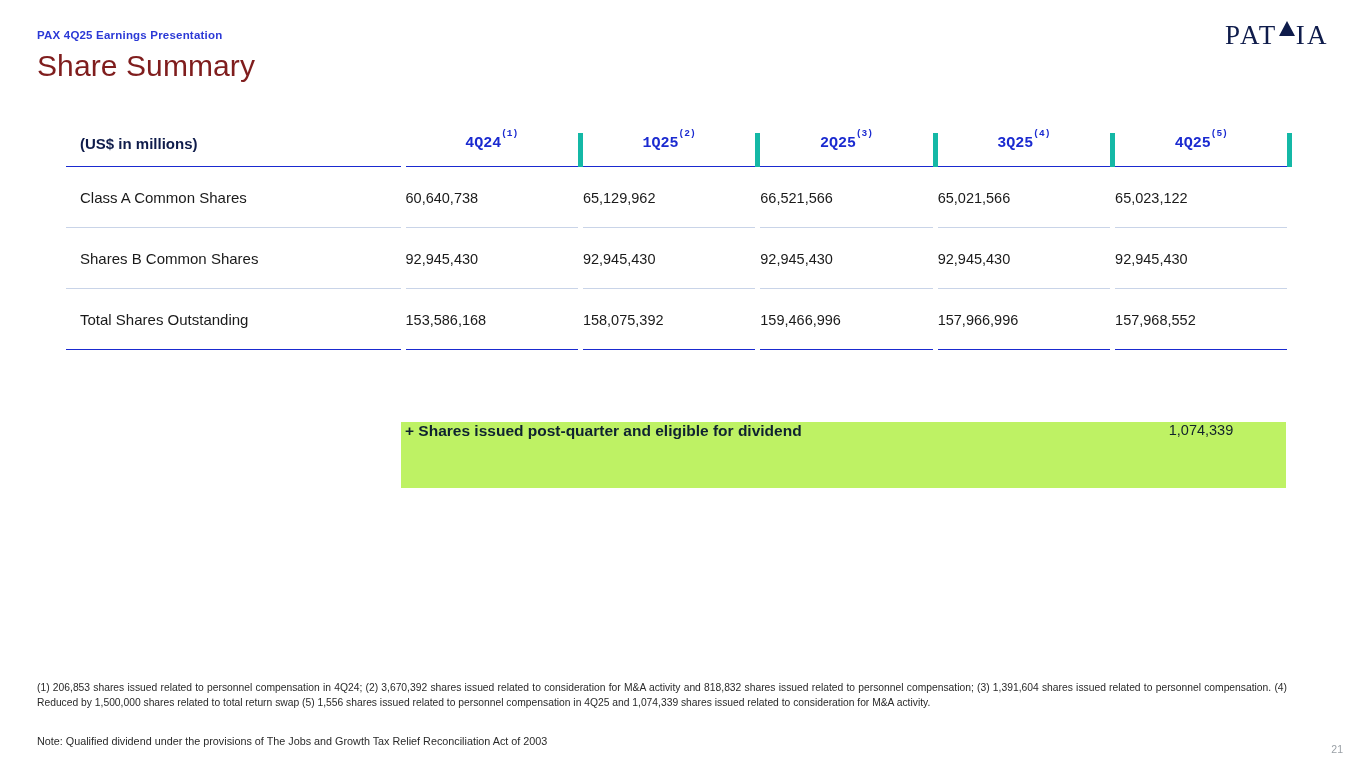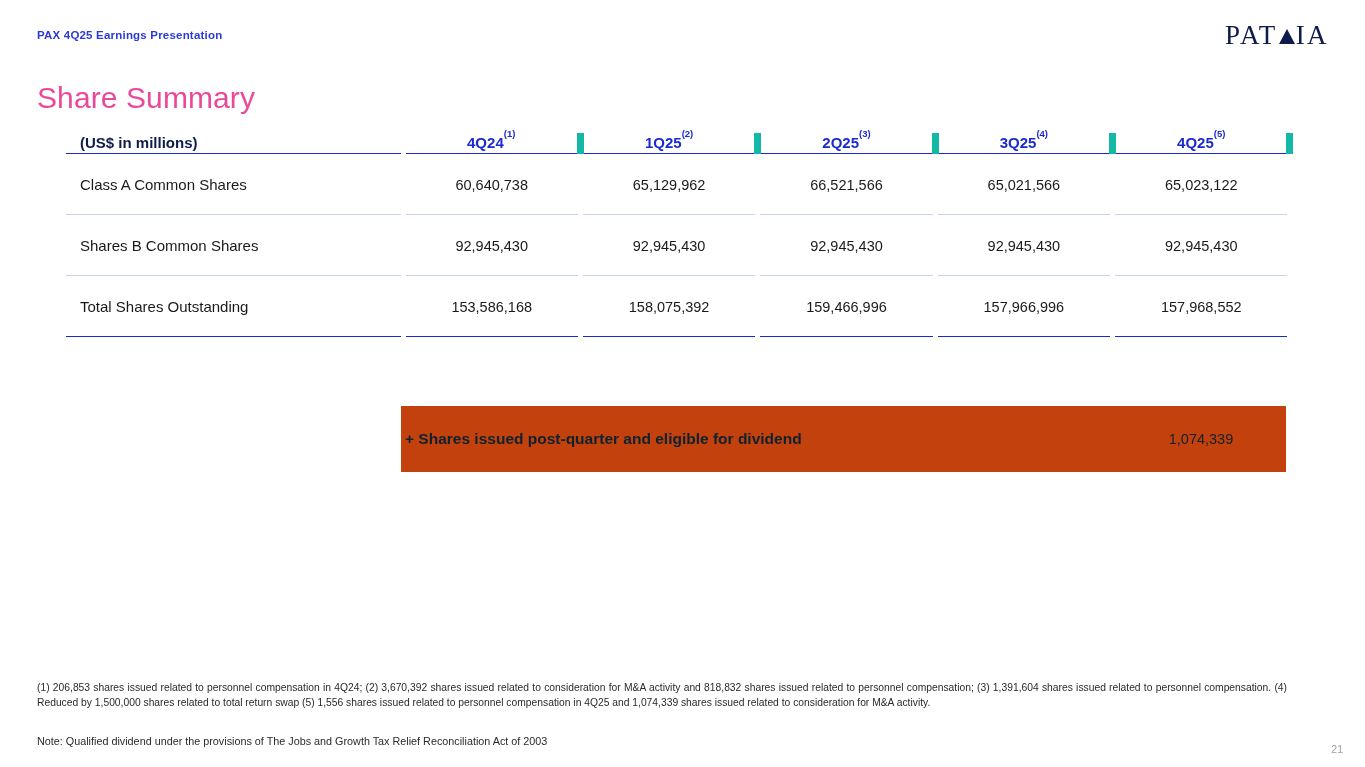--- a/index.html
+++ b/index.html
@@ -30,37 +30,35 @@
     font-weight: bold;
     color: #2b39d6;
     letter-spacing: 0.2px;
   }
   .slide-title {
     position: absolute;
     left: 37px;
     top: 49px;
     font-size: 30px;
     font-weight: normal;
-    color: #ec4899;
+    color: #7f1d1d;
     letter-spacing: 0.1px;
-    margin-top: 32px;
   }
 
   
   .logo {
     position: absolute;
     right: 36px;
     top: 20px;
     font-size: 27px;
     letter-spacing: 2.4px;
     color: #0f1c4b;
     font-family: "Liberation Serif", serif;
     font-weight: normal;
     display: flex;
-    align-items: center;
   }
   .logo .tri {
     display: inline-block;
     width: 0;
     height: 0;
     border-left: 8px solid transparent;
     border-right: 8px solid transparent;
     border-bottom: 15px solid #0f1c4b;
     margin: 0 1px 0 1px;
     position: relative;
@@ -79,21 +77,21 @@
     border-collapse: collapse;
     table-layout: fixed;
   }
   table.main col.c0 { width: 337px; }
   table.main col.cq { width: 177.4px; }
 
   table.main th {
     font-size: 15px;
     font-weight: bold;
     color: #1a2ad0;
-    padding: 0 0 2px 0;
+    padding: 0 0 14px 0;
     text-align: center;
     vertical-align: bottom;
   }
   table.main th.first {
     text-align: left;
     color: #0f1c4b;
     padding-left: 14px;
     font-size: 15px;
   }
   table.main th sup {
@@ -106,27 +104,27 @@
   }
   table.main thead tr th.first {
     border-bottom: 1.6px solid #1a2ad0;
   }
   
   table.main thead tr th {
     background-clip: padding-box;
   }
   table.main thead tr th + th {
     border-left: 5px solid #ffffff;
-    border-right: 7px solid #14b8a6;
+    border-right: 5px solid #14b8a6;
+    font-family: Liberation Mono, monospace;
   }
 
   table.main tbody td {
     font-size: 14.5px;
     color: #1a1a1a;
-    text-align: center;
     padding: 22px 0 21px 0;
     border-bottom: 1px solid #c9d4e8;
   }
   table.main tbody td.first {
     text-align: left;
     padding-left: 14px;
     font-size: 15px;
   }
   table.main tbody td + td {
     border-left: 5px solid #ffffff;
@@ -137,25 +135,26 @@
   }
 
   
   .hl-wrap {
     position: absolute;
     left: 401px;
     top: 406px;
     width: 885px;
   }
   .hl-row {
-    background: #c2410c;
+    background: #bef264;
     height: 66px;
     display: flex;
-    align-items: center;
+    align-items: flex-start;
     box-sizing: border-box;
+    margin-top: 16px;
   }
   .hl-row.second {
     border-bottom: 1.8px solid #1a2ad0;
     height: 68px;
   }
   .hl-label {
     flex: 1 1 auto;
     font-size: 15.5px;
     font-weight: bold;
     color: #0e2230;

